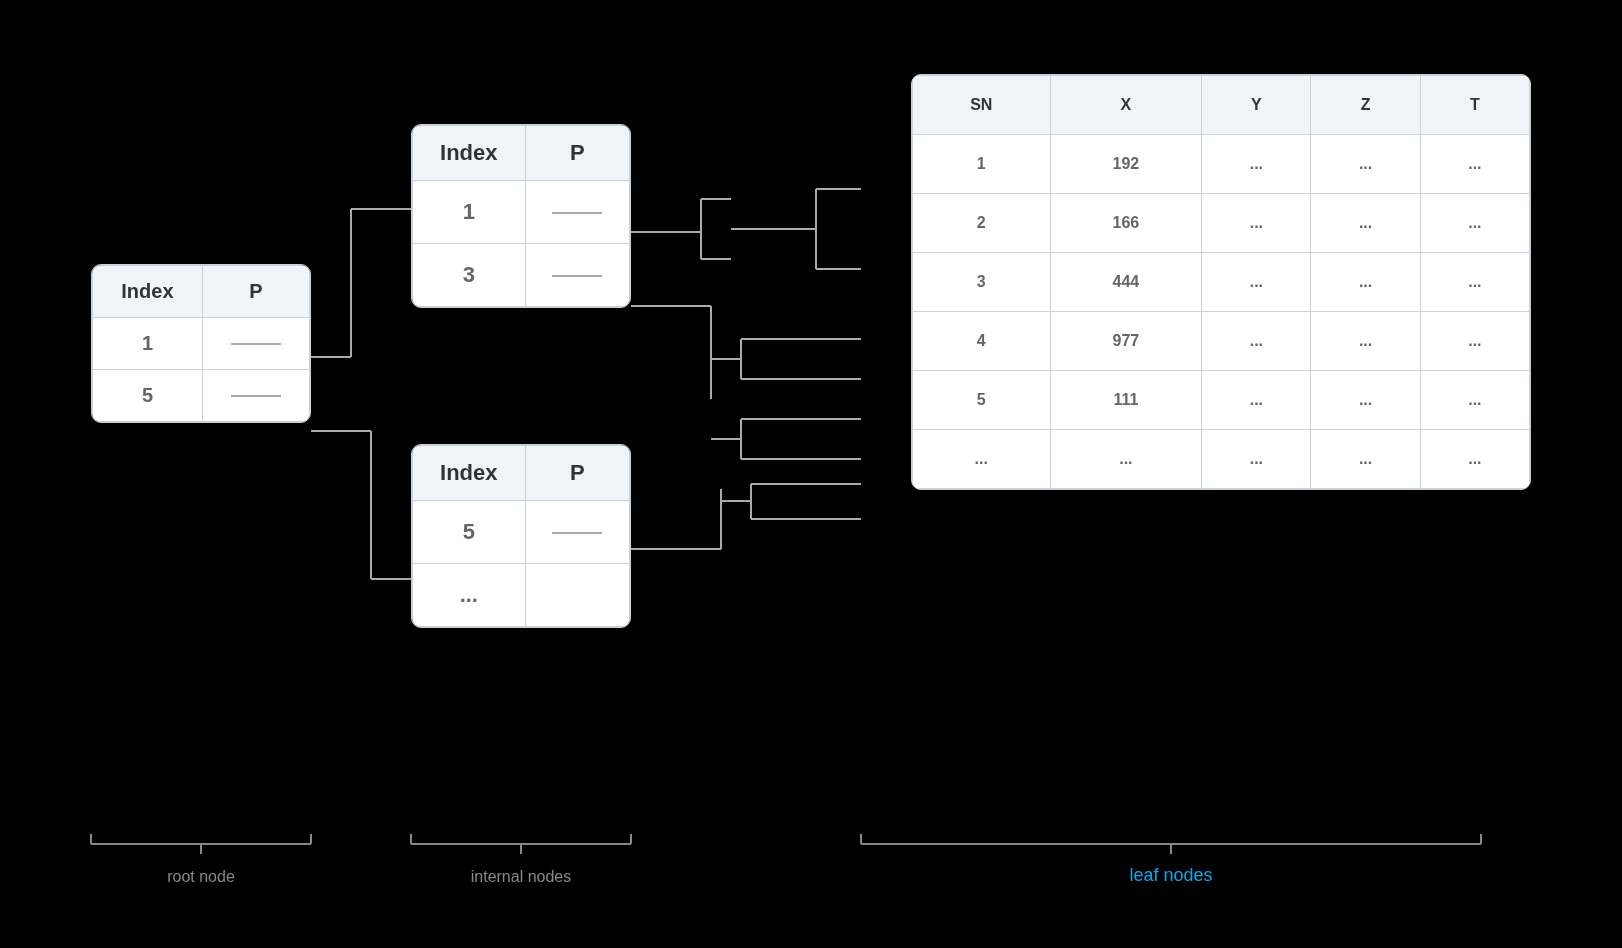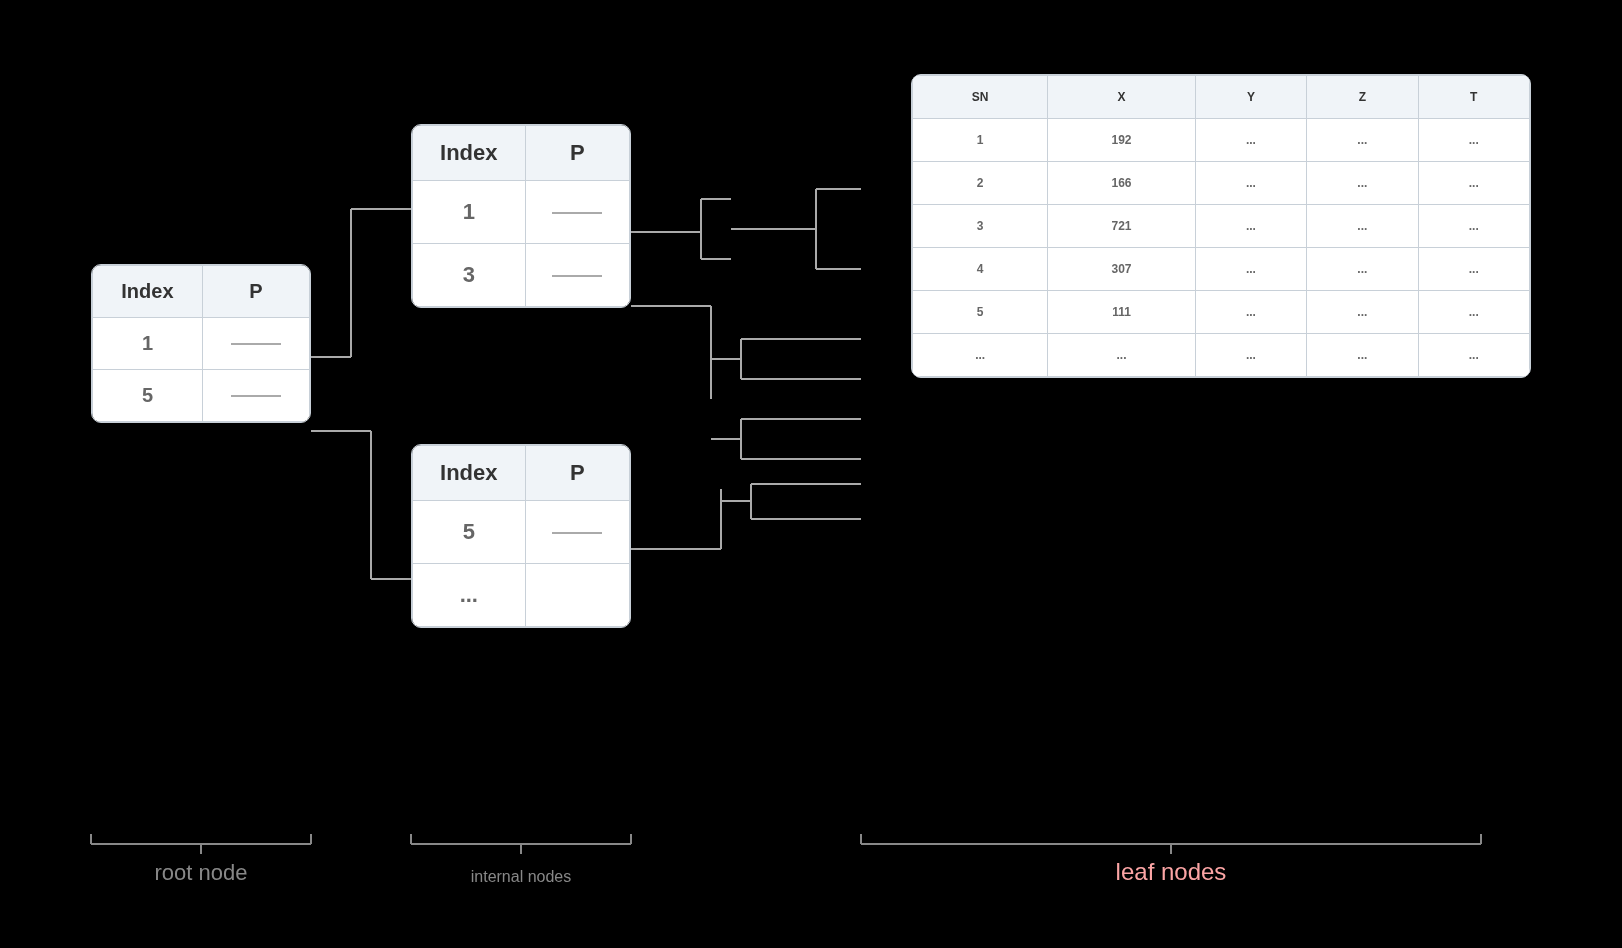--- a/index.html
+++ b/index.html
@@ -98,22 +98,22 @@
 
     .leaf-table table {
       border-collapse: collapse;
       width: 100%;
     }
 
     .leaf-table table th,
     .leaf-table table td {
       border: 1px solid #c8d0d8;
       text-align: center;
-      padding: 14px 10px;
-      font-size: 12px;
+      padding: 20px 10px;
+      font-size: 16px;
       font-weight: 600;
     }
 
     .leaf-table table th {
       background: #f0f4f8;
       color: #333;
     }
 
     .leaf-table table td {
       background: #fff;
@@ -296,28 +296,28 @@
         </tr>
         <tr>
           <td>2</td>
           <td>166</td>
           <td>...</td>
           <td>...</td>
           <td>...</td>
         </tr>
         <tr>
           <td>3</td>
-          <td>721</td>
+          <td>444</td>
           <td>...</td>
           <td>...</td>
           <td>...</td>
         </tr>
         <tr>
           <td>4</td>
-          <td>307</td>
+          <td>977</td>
           <td>...</td>
           <td>...</td>
           <td>...</td>
         </tr>
         <tr>
           <td>5</td>
           <td>111</td>
           <td>...</td>
           <td>...</td>
           <td>...</td>
@@ -327,24 +327,24 @@
           <td>...</td>
           <td>...</td>
           <td>...</td>
           <td>...</td>
         </tr>
       </tbody>
     </table>
   </div>
 
   <div style="position:absolute; bottom:18px; left:30px; width:220px; text-align:center;">
-    <span style="color:#888; font-size:22px;margin-top:25px;">root node</span>
+    <span style="color:#888; font-size:16px;margin-top:25px;">root node</span>
   </div>
 
   <div style="position:absolute; bottom:18px; left:350px; width:220px; text-align:center;">
     <span style="color:#888; font-size:16px;">internal nodes</span>
   </div>
 
   <div style="position:absolute; bottom:18px; left:800px; width:620px; text-align:center;">
-    <span style="color:#fca5a5; font-size:24px;">leaf nodes</span>
+    <span style="color:#0ea5e9; font-size:18px;">leaf nodes</span>
   </div>
 
 </div>
 
 </body></html>

